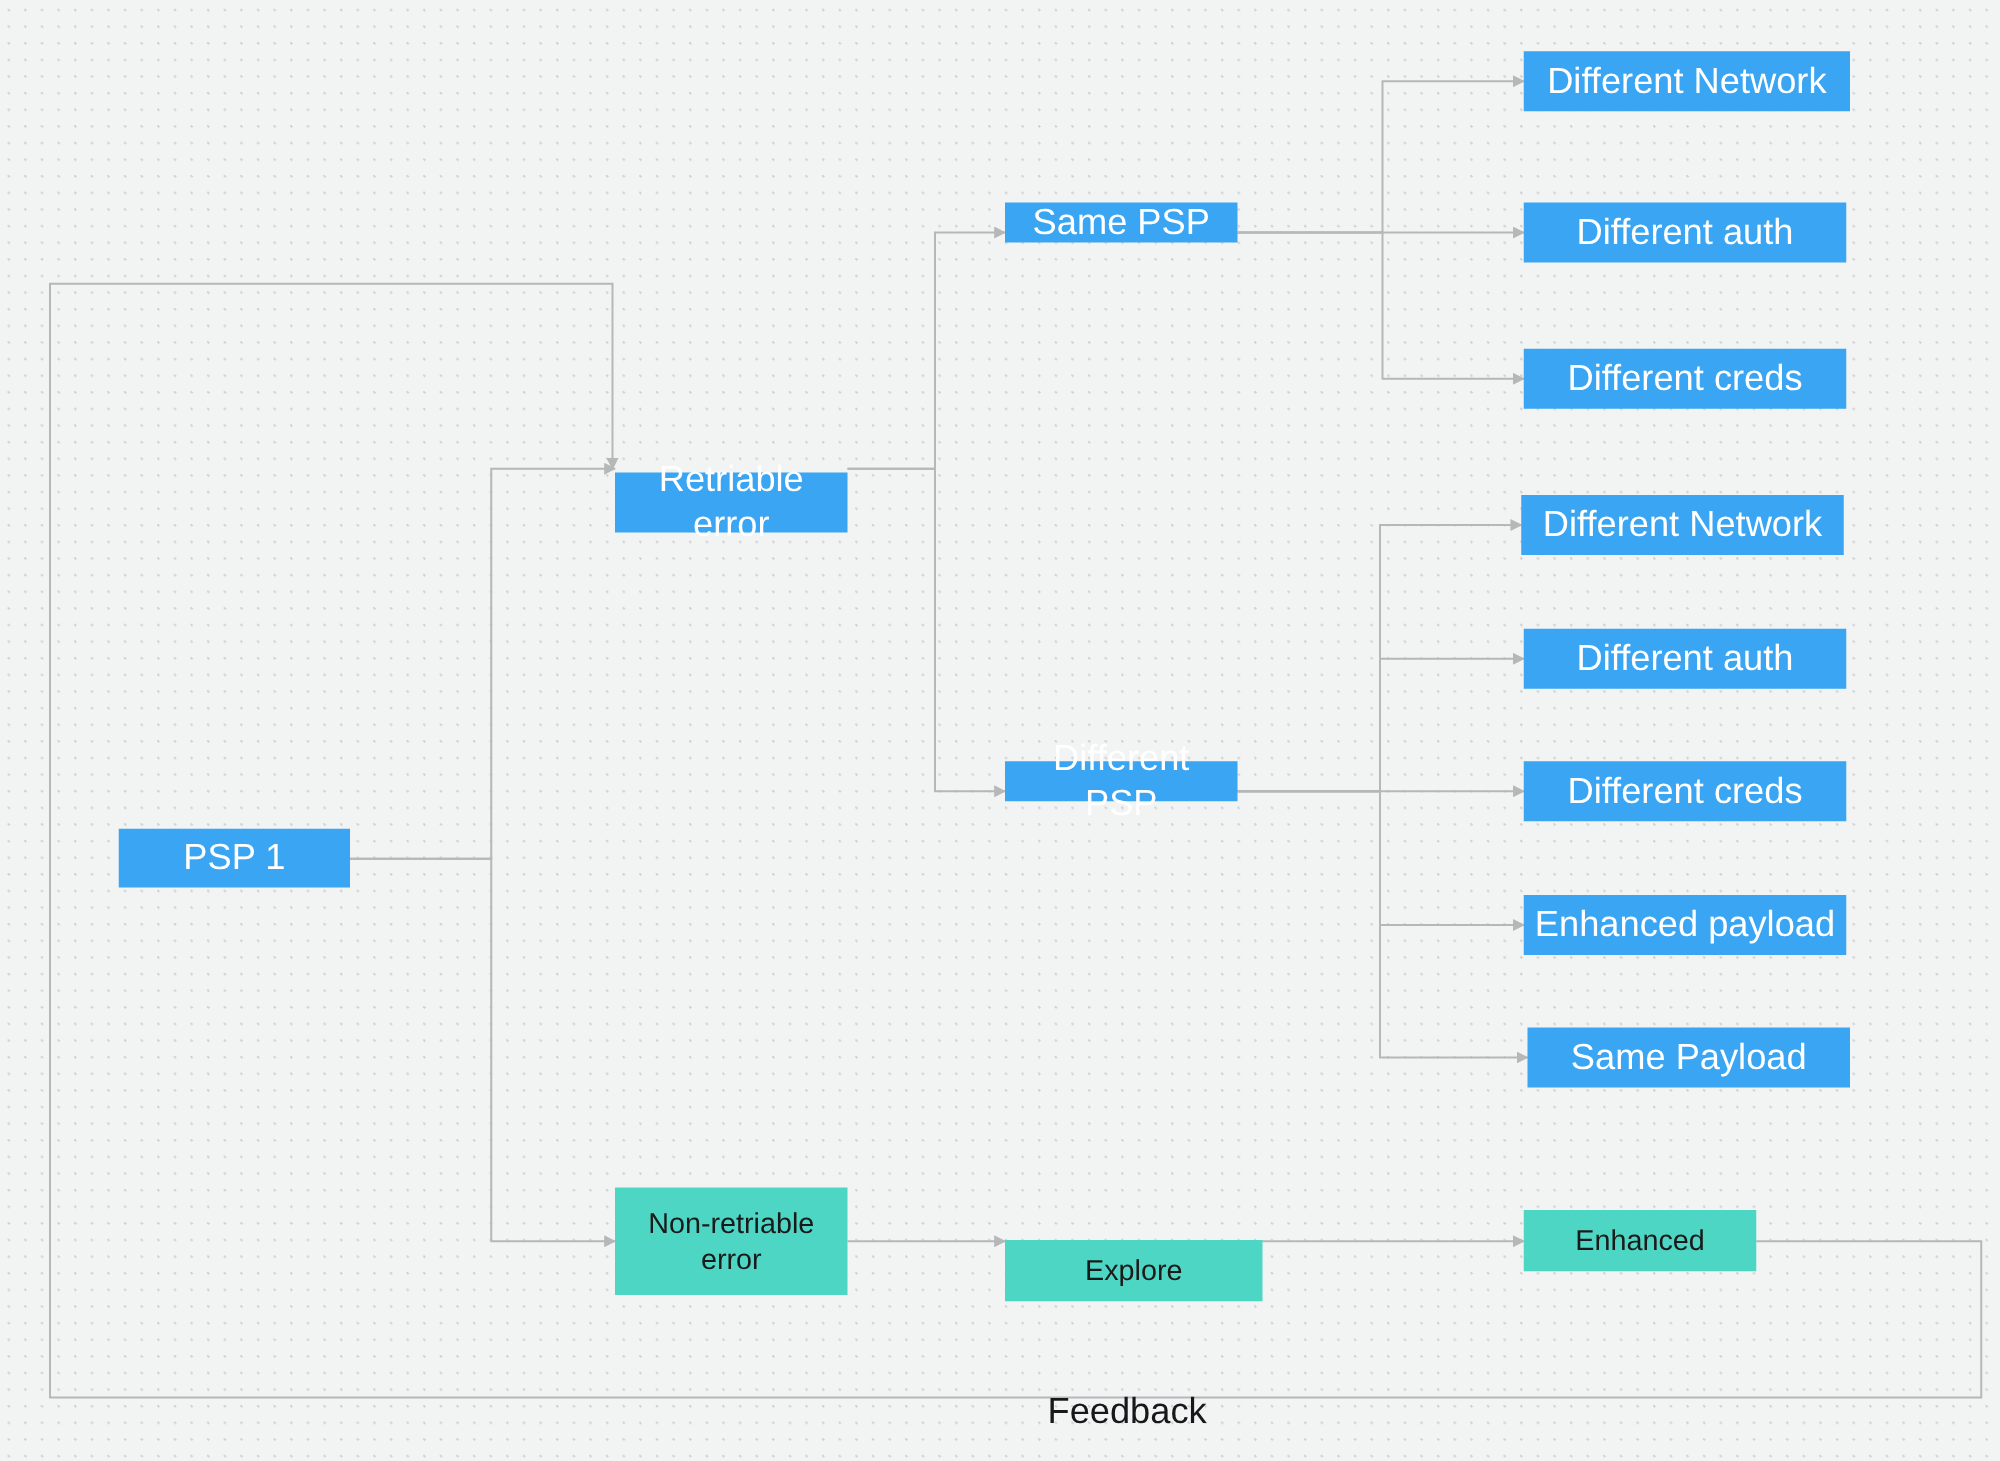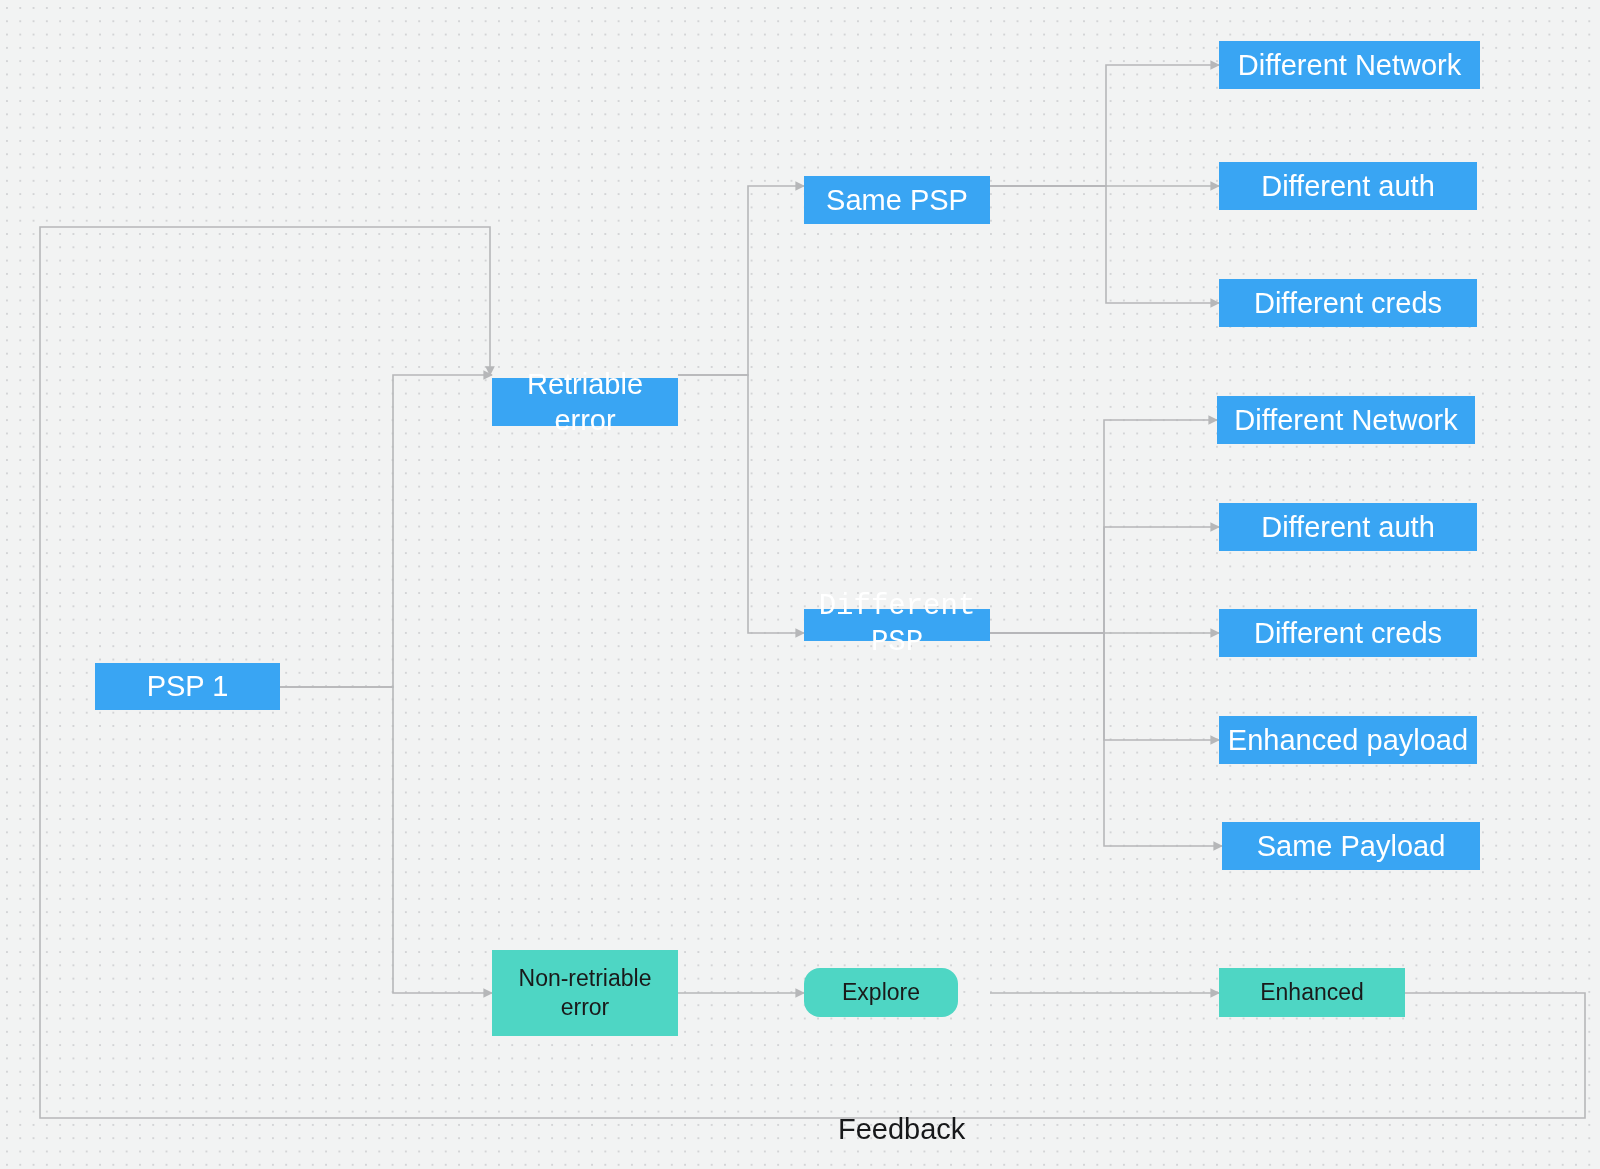--- a/index.html
+++ b/index.html
@@ -74,25 +74,25 @@
   </svg>
 
   <div class="node blue" style="left:95px;top:663px;width:185px;height:47px;">
     <span>PSP 1</span>
   </div>
 
   <div class="node blue" style="left:492px;top:351px;width:186px;height:48px;margin-top:27px;">
     <span>Retriable error</span>
   </div>
 
-  <div class="node blue" style="left:804px;top:176px;width:186px;height:48px;">
+  <div class="node blue" style="left:804px;top:162px;width:186px;height:32px;">
     <span>Same PSP</span>
   </div>
 
-  <div class="node blue" style="left:804px;top:609px;width:186px;height:32px;font-family:Liberation Mono, monospace;">
+  <div class="node blue" style="left:804px;top:609px;width:186px;height:32px;">
     <span>Different PSP</span>
   </div>
 
   <div class="node blue" style="left:1219px;top:41px;width:261px;height:48px;">
     <span>Different Network</span>
   </div>
 
   <div class="node blue" style="left:1219px;top:162px;width:258px;height:48px;">
     <span>Different auth</span>
   </div>
@@ -118,21 +118,21 @@
   </div>
 
   <div class="node blue" style="left:1219px;top:716px;width:258px;height:48px;">
     <span>Enhanced payload</span>
   </div>
 
   <div class="node teal" style="left:492px;top:950px;width:186px;height:86px;">
     <span>Non-retriable error</span>
   </div>
 
-  <div class="node teal" style="left:804px;top:968px;width:154px;height:49px;border-radius:16px;">
+  <div class="node teal" style="left:804px;top:992px;width:206px;height:49px;">
     <span>Explore</span>
   </div>
 
   <div class="node teal" style="left:1219px;top:968px;width:186px;height:49px;">
     <span>Enhanced</span>
   </div>
 
   <div class="caption" style="left:838px;top:1113px;">Feedback</div>
 
 </div>

